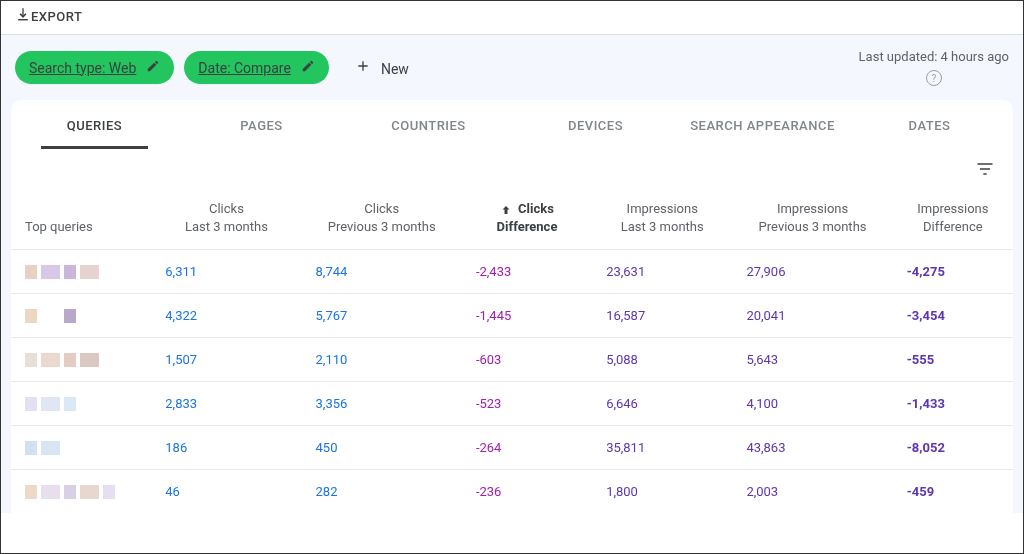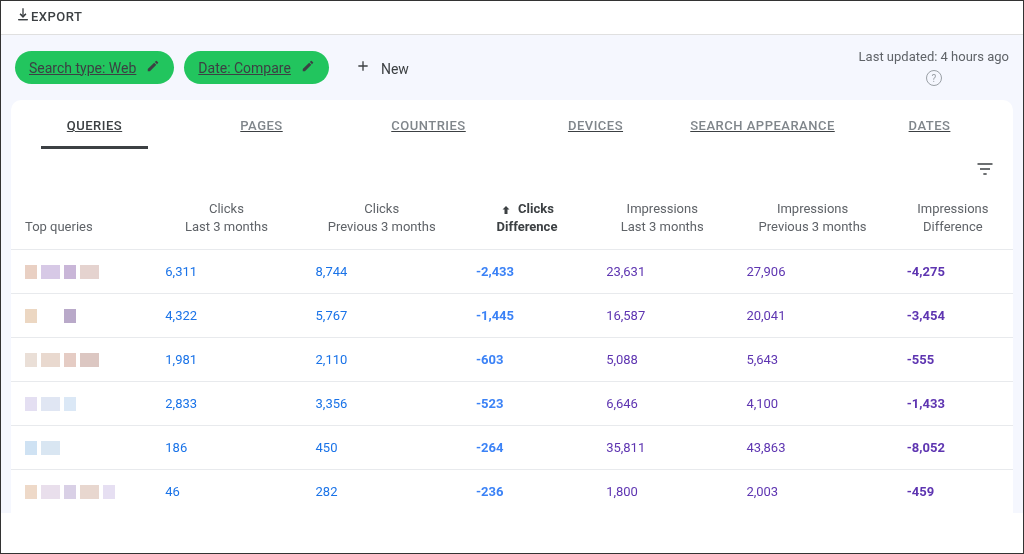--- a/index.html
+++ b/index.html
@@ -82,21 +82,20 @@
       padding: 0 10px;
     }
     .card {
       background: #fff;
       border-top-left-radius: 10px;
       border-top-right-radius: 10px;
       overflow: hidden;
     }
     .tabs {
       display: flex;
-      text-decoration: underline;
     }
     .tab {
       flex: 1;
       text-align: center;
       padding: 18px 0 16px 0;
       font-size: 13px;
       letter-spacing: 0.5px;
       font-weight: 500;
       color: #80868b;
       cursor: pointer;
@@ -141,21 +140,21 @@
     .blur-cell {
       display: flex;
       align-items: center;
       gap: 4px;
     }
     .blur-block {
       height: 14px;
       display: inline-block;
     }
     .c-clicks { color: #1a73e8; }
-    .c-clicks-diff { color: #3b82f6; font-weight: 700; }
+    .c-clicks-diff { color: #a21caf; font-weight: 400; }
     .c-impr { color: #5e35b1; }
     .c-impr-diff { color: #5e35b1; font-weight: 700; }
     .sort-arrow { display:inline-flex; vertical-align: middle; margin-right:6px; }
     .help-circle {
       display:inline-flex; align-items:center; justify-content:center;
       width:16px; height:16px; border:1px solid #9aa0a6; border-radius:50%;
       font-size:10px; color:#9aa0a6;
     }
     .filter-icon, .icon-btn { cursor:pointer; }
   </style>
@@ -305,21 +304,21 @@
           </tr>
           <tr>
             <td>
               <div class="blur-cell">
                 <span class="blur-block" style="background: rgb(234, 223, 215); width: 12px;"></span>
                 <span class="blur-block" style="background: rgb(233, 217, 207); width: 19px;"></span>
                 <span class="blur-block" style="background: rgb(229, 204, 196); width: 12px;"></span>
                 <span class="blur-block" style="background: rgb(220, 199, 194); width: 19px;"></span>
               </div>
             </td>
-            <td class="c-clicks">1,981</td>
+            <td class="c-clicks">1,507</td>
             <td class="c-clicks">2,110</td>
             <td class="c-clicks-diff">-603</td>
             <td class="c-impr">5,088</td>
             <td class="c-impr">5,643</td>
             <td class="c-impr-diff">-555</td>
           </tr>
           <tr>
             <td>
               <div class="blur-cell">
                 <span class="blur-block" style="background: rgb(228, 223, 242); width: 12px;"></span>

